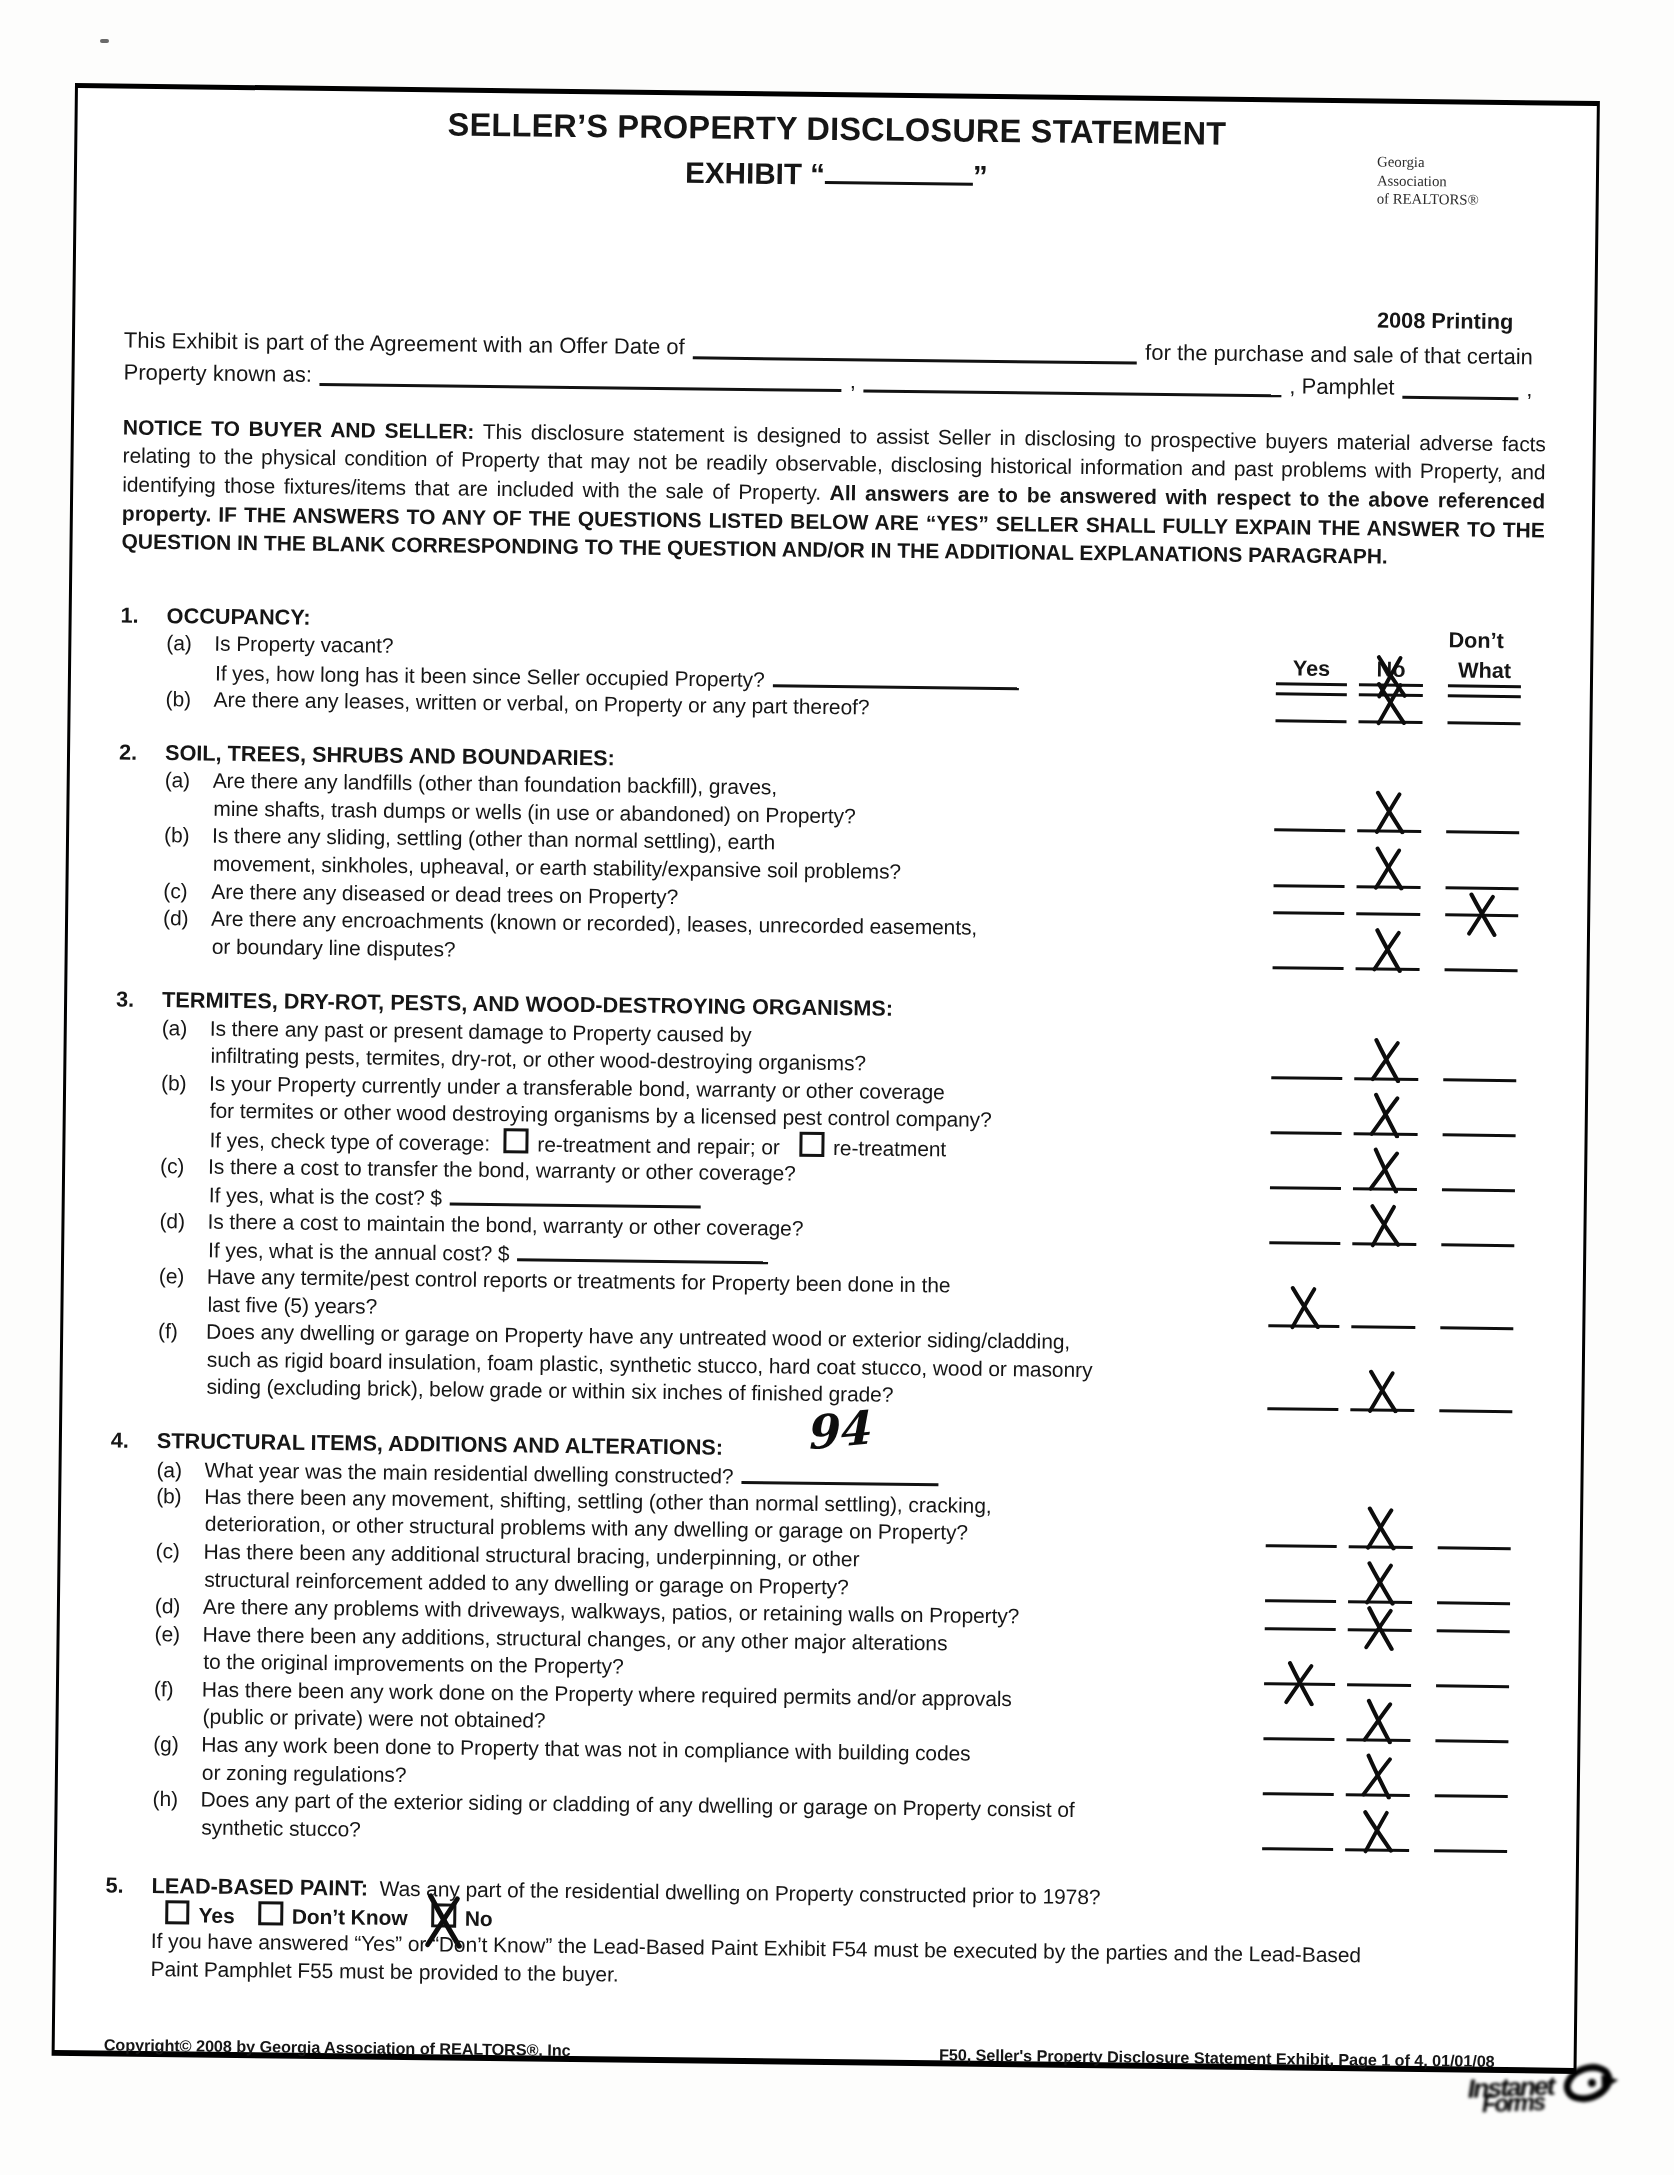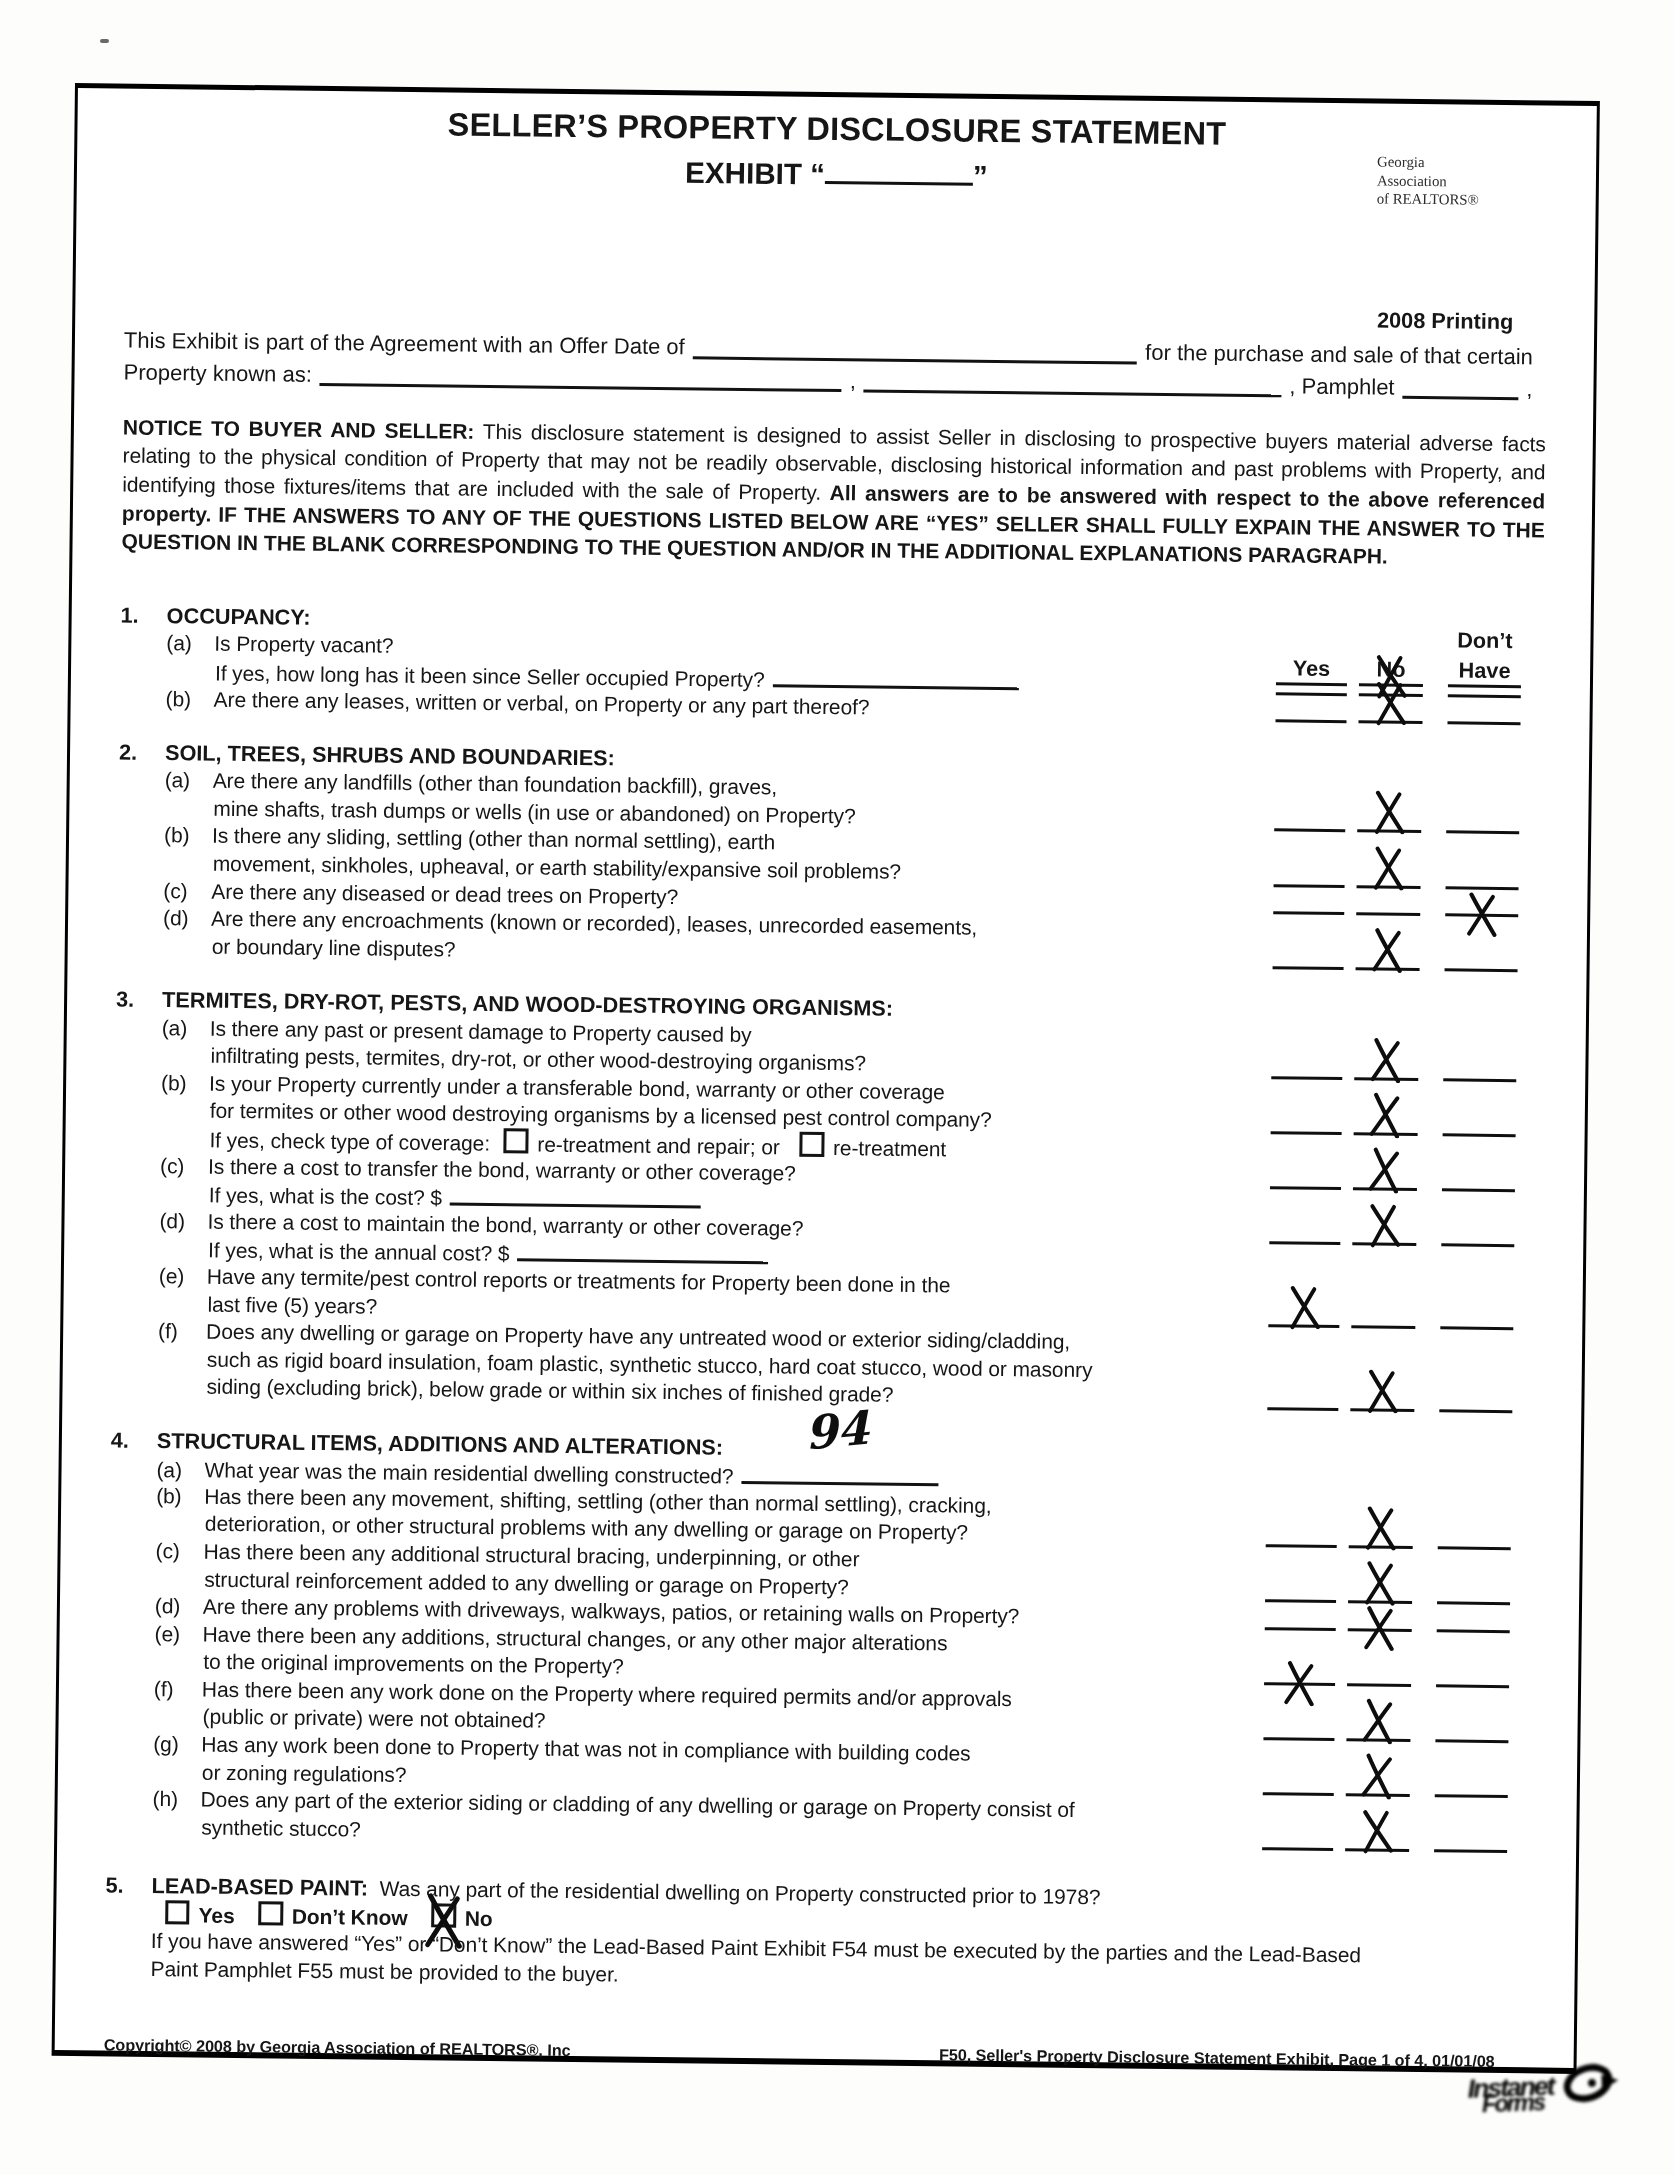--- a/index.html
+++ b/index.html
@@ -24,21 +24,21 @@
     font-size:14.8px;line-height:18.7px;color:#2b2b2b;}
   .printing{font-size:21.7px;font-weight:700;text-align:right;padding-right:81px;margin-top:110px;}
   .intro{padding:0 61px 0 49px;font-size:22px;margin-top:5.9px;}
   .iline{display:flex;align-items:baseline;white-space:nowrap;line-height:31.5px;}
   .iblank{border-bottom:3px solid #121212;height:21.7px;align-self:flex-end;margin:0 7.9px 3.9px 7.9px;}
   .fx1{flex:1.25;} .fx2{flex:1;} .fxg{width:116px;}
   .notice{padding:0 47px 0 49px;font-size:21px;line-height:28.6px;margin-top:25.6px;text-align:justify;letter-spacing:-0.1px;}
   .notice b{letter-spacing:0;}
   
   .colhdr{position:absolute;left:1197px;top:509px;width:266px;height:65px;font-weight:700;font-size:21.7px;}
-  .colhdr .dont{position:absolute;left:180px;top:0;width:73px;text-align:center;}
+  .colhdr .dont{position:absolute;left:180px;top:0;width:73px;}
   .colhdr .c{position:absolute;top:30.5px;text-align:center;border-bottom:3px solid #101010;padding-bottom:1px;}
   .colhdr .cy{left:7.9px;width:71px;}
   .colhdr .cn{left:91px;width:64px;}
   .colhdr .ck{left:180px;width:73px;}
   
   .sections{margin-top:45px;}
   .section{margin-bottom:26.6px;}
   .qrow{position:relative;height:27.6px;line-height:27.6px;padding-left:49px;white-space:nowrap;font-size:21px;letter-spacing:-0.1px;}
   .w47{display:inline-block;width:46px;}
   .w96{display:inline-block;width:95px;}
@@ -104,21 +104,21 @@
         <span>,</span>
       </div>
     </div>
 
     <div class="notice"><b>NOTICE TO BUYER AND SELLER:</b><span> This disclosure statement is designed to assist Seller in disclosing to prospective buyers material adverse facts relating to the physical condition of Property that may not be readily observable, disclosing historical information and past problems with Property, and identifying those fixtures/items that are included with the sale of Property. </span><b>All answers are to be answered with respect to the above referenced property. IF THE ANSWERS TO ANY OF THE QUESTIONS LISTED BELOW ARE “YES” SELLER SHALL FULLY EXPAIN THE ANSWER TO THE QUESTION IN THE BLANK CORRESPONDING TO THE QUESTION AND/OR IN THE ADDITIONAL EXPLANATIONS PARAGRAPH.</b></div>
 
     <div class="colhdr">
       <span class="dont">Don’t</span>
       <span class="c cy">Yes</span>
       <span class="c cn">No</span>
-      <span class="c ck">Have</span>
+      <span class="c ck">What</span>
     </div>
 
     <div class="sections" id="sections">
         <div class="section">
           <div class="qrow"><span class="secnum">1.</span><span class="sectitle">OCCUPANCY:</span></div>
           <div class="qrow"><span class="w47"></span><span class="letter">(a)</span><span>Is Property vacant?</span></div>
           <div class="qrow"><span class="w96"></span><span>If yes, how long has it been since Seller occupied Property?</span><span class="blank" style="width:246px"></span><span class="marks">
               <span class="slot sy"></span>
               <span class="slot sn"></span>
               <span class="slot sk"></span>

